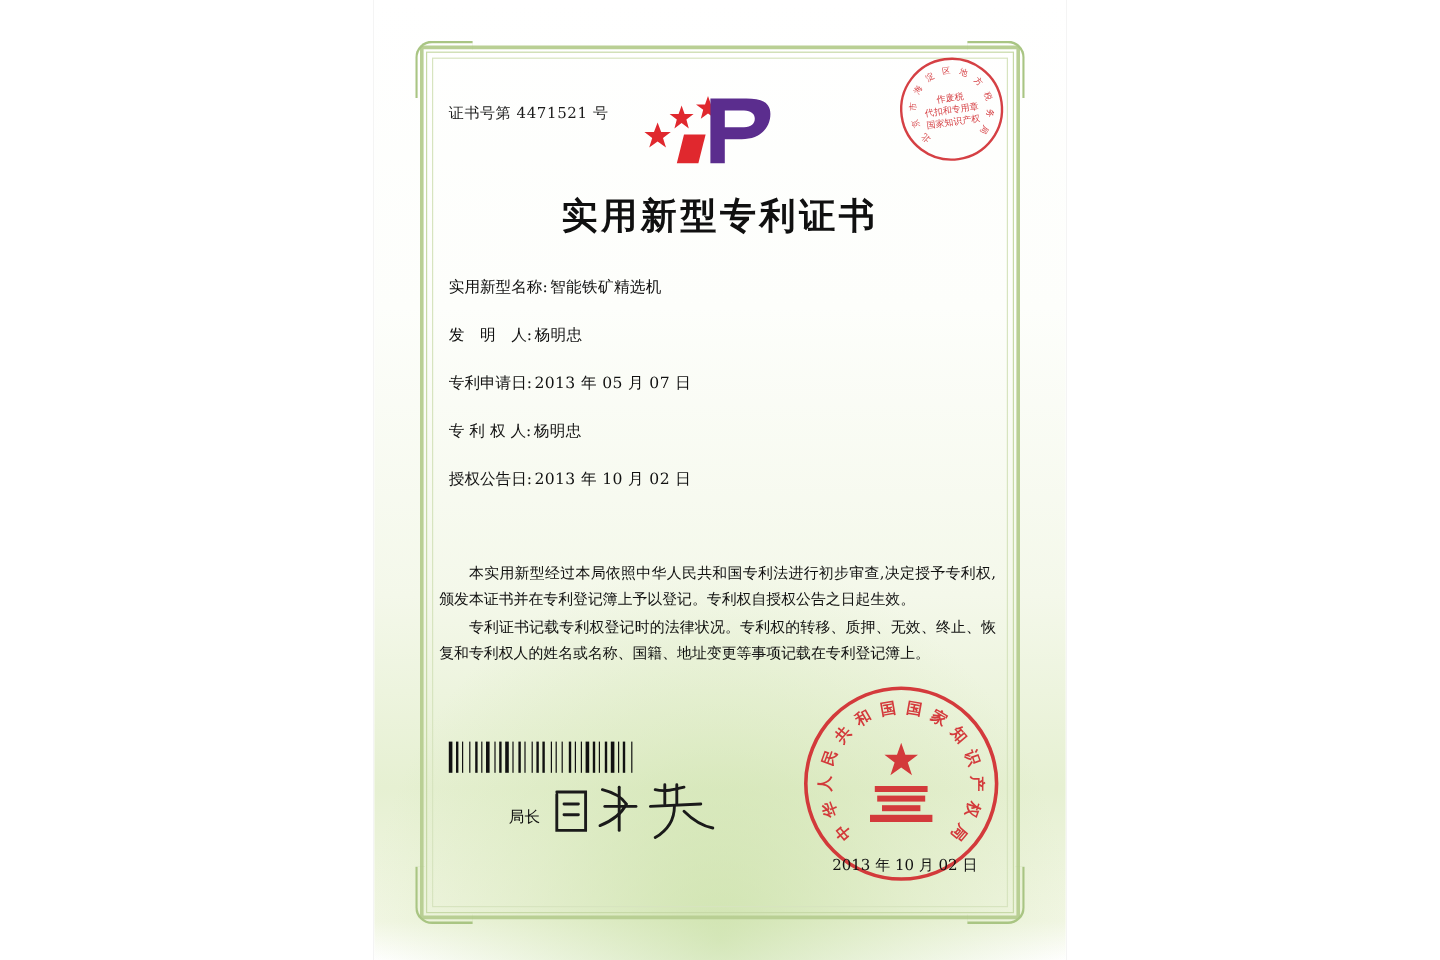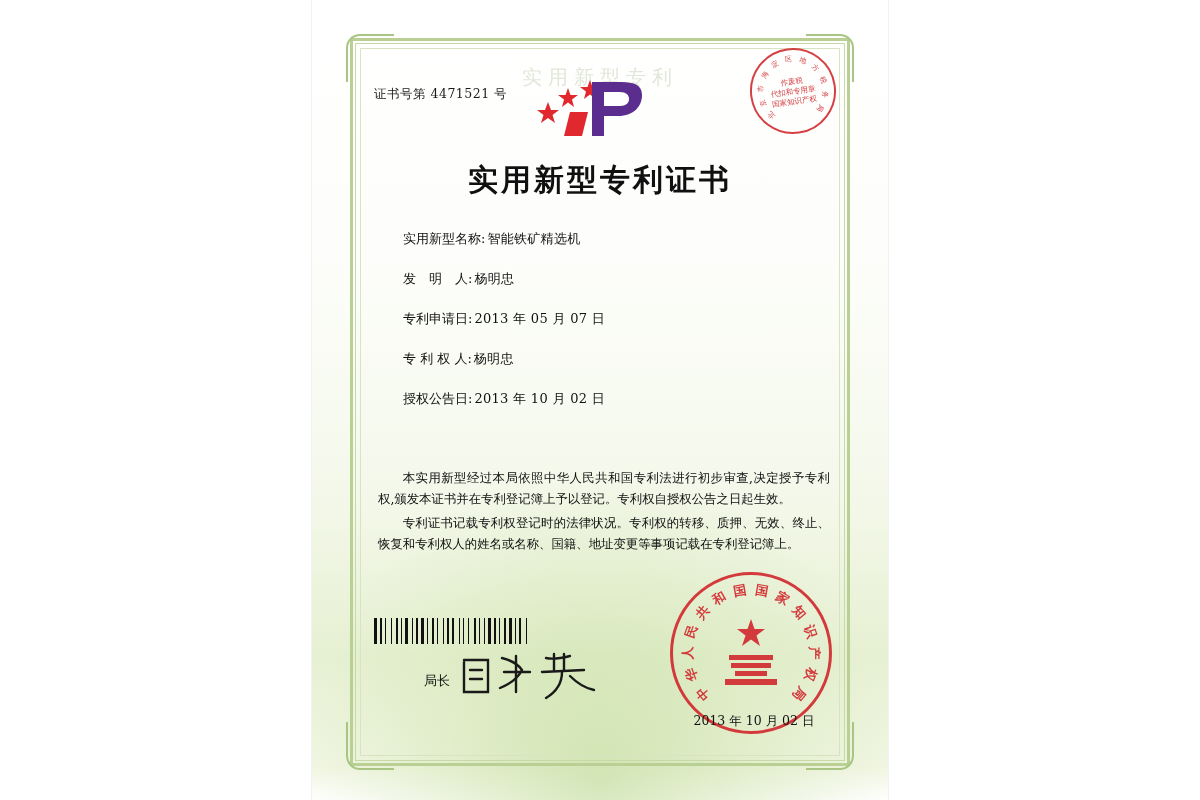--- a/index.html
+++ b/index.html
@@ -175,31 +175,30 @@
     display: flex;
     align-items: baseline;
     margin-bottom: 22px;
     font-size: 13px;
     color: #111;
     font-family: "DejaVu Serif", serif;
   }
   .field-label {
     white-space: pre;
     flex: 0 0 auto;
-    margin-left: 29px;
   }
   .field-value {
     margin-left: 2px;
     letter-spacing: 0.3px;
   }
 
   
   .body-text {
     position: absolute;
-    left: 66px;
+    left: 54px;
     right: 58px;
     top: 467px;
     font-size: 12.4px;
     line-height: 21px;
     color: #0f0f0f;
     text-align: justify;
     font-family: "DejaVu Serif", serif;
   }
   .body-text p {
     margin: 0 0 3px 0;
@@ -297,21 +296,20 @@
     <div class="paper-wash"></div>
 
     <div class="frame-outer"></div>
     <div class="frame-mid"></div>
     <div class="frame-inner"></div>
     <div class="corner tl"></div>
     <div class="corner tr"></div>
     <div class="corner bl"></div>
     <div class="corner br"></div>
 
-    <div class="watermark">实用新型专利</div>
 
     <div class="cert-no">证书号第 4471521 号</div>
 
     <svg class="logo" viewBox="0 0 140 72">
       <g fill="#e0282e">
         <polygon points="18,30 21,38 29,38 22.5,43 25,51 18,46 11,51 13.5,43 7,38 15,38"></polygon>
         <polygon points="38,16 40.5,23 48,23 42,27.5 44,35 38,30.5 32,35 34,27.5 28,23 35.5,23"></polygon>
         <polygon points="60,8 62.5,15 70,15 64,19.5 66,27 60,22.5 54,27 56,19.5 50,15 57.5,15"></polygon>
         <polygon points="40,40 58,40 52,64 34,64"></polygon>
       </g>

